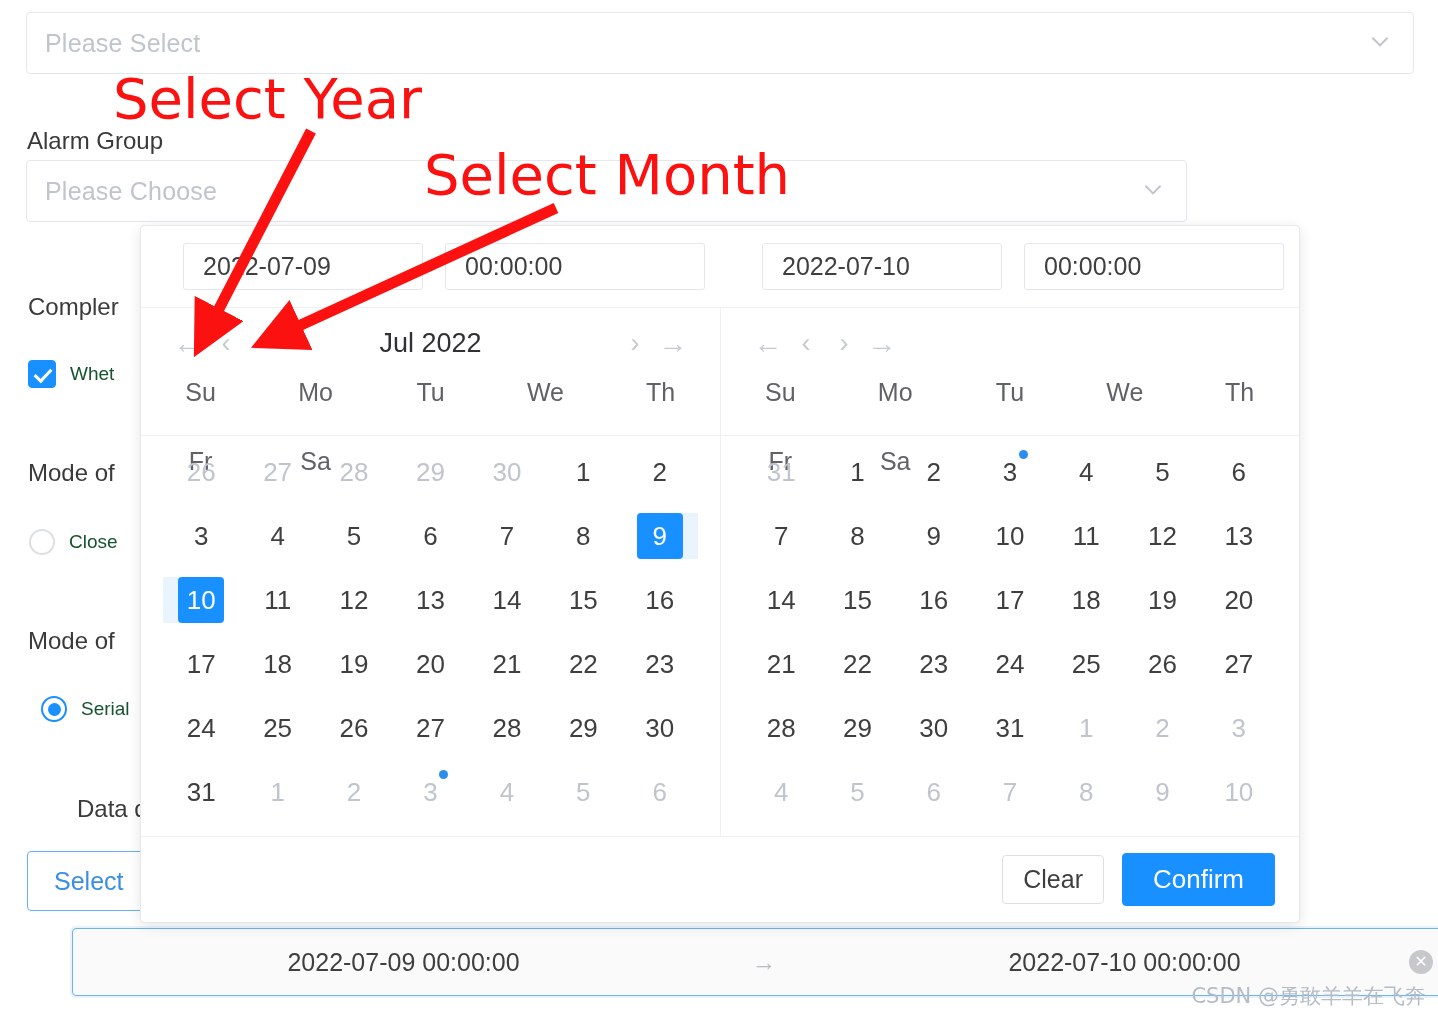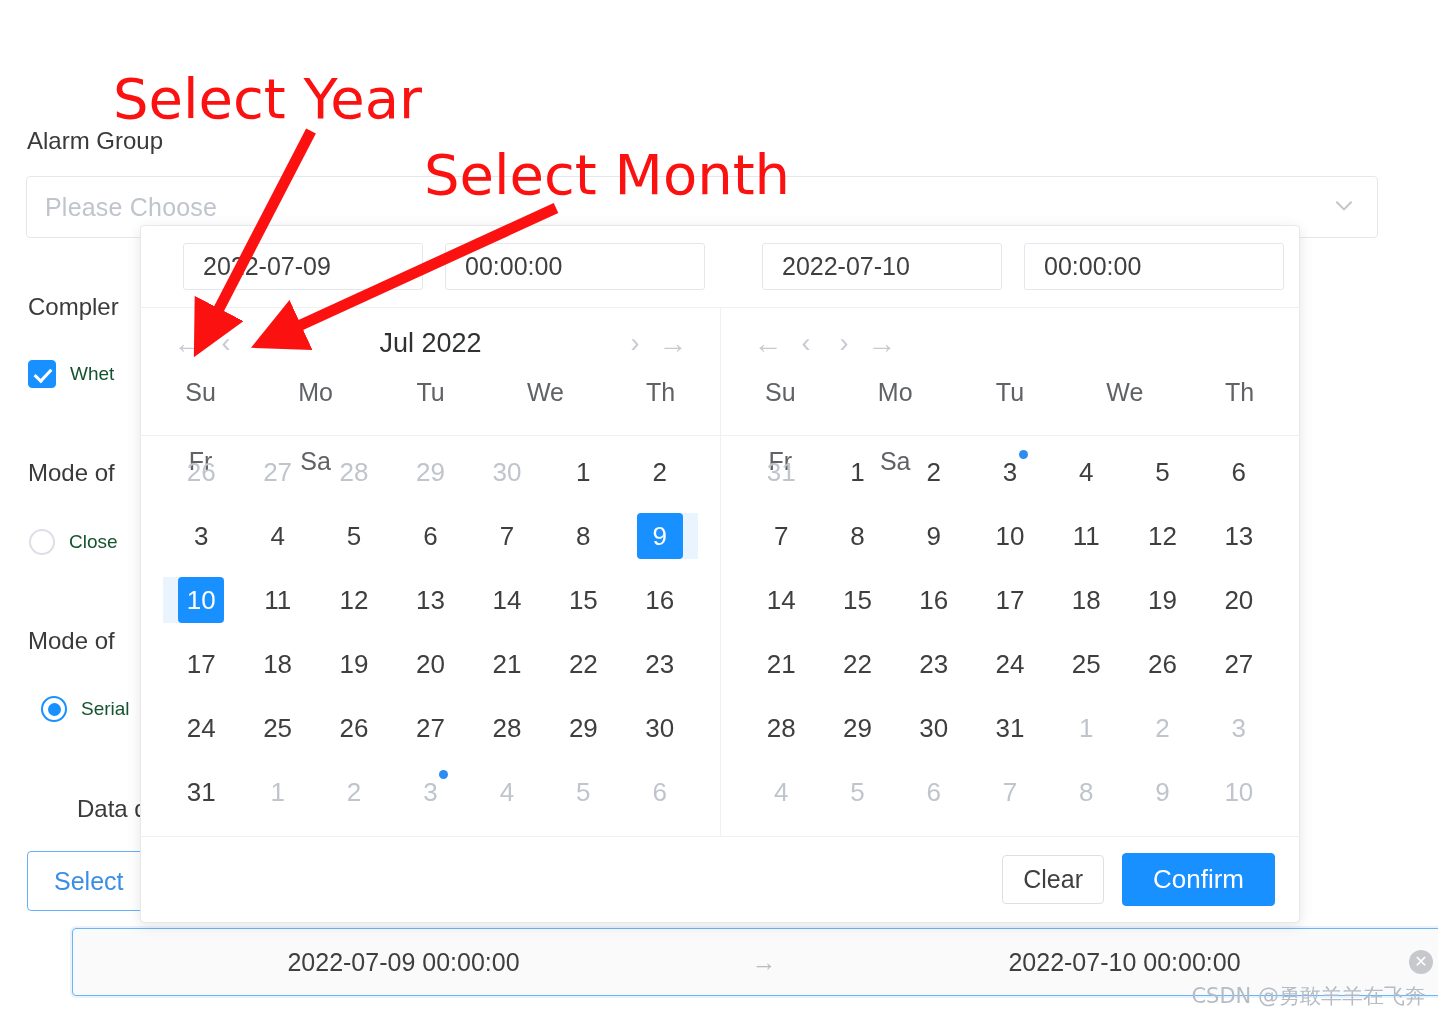--- a/index.html
+++ b/index.html
@@ -329,24 +329,32 @@
     z-index: 40;
     white-space: nowrap;
     font-family: "DejaVu Sans", sans-serif;
   }
 </style>
 </head>
 <body>
 
 <div id="root">
 
+  <div class="form-field" style="left:26px; top:12px; width:1388px; height:62px;">
+    <span class="ph">Please Select</span>
+    <span class="caret">
+      <svg width="26" height="26" viewBox="0 0 24 24" fill="none" stroke="#c0c4cc" stroke-width="1.8">
+          <path d="M5 9l7 7 7-7"></path>
+        </svg>
+    </span>
+  </div>
 
   <div class="form-label" style="left:27px; top:127px;">Alarm Group</div>
 
-  <div class="form-field" style="left:26px; top:176px; width:1352px; height:62px;">
+  <div class="form-field" style="left:26px; top:160px; width:1161px; height:62px;">
     <span class="ph">Please Choose</span>
     <span class="caret">
       <svg width="26" height="26" viewBox="0 0 24 24" fill="none" stroke="#c0c4cc" stroke-width="1.8">
           <path d="M5 9l7 7 7-7"></path>
         </svg>
     </span>
   </div>
 
   <div class="form-label" style="left:28px; top:293px;">Compler</div>
 

